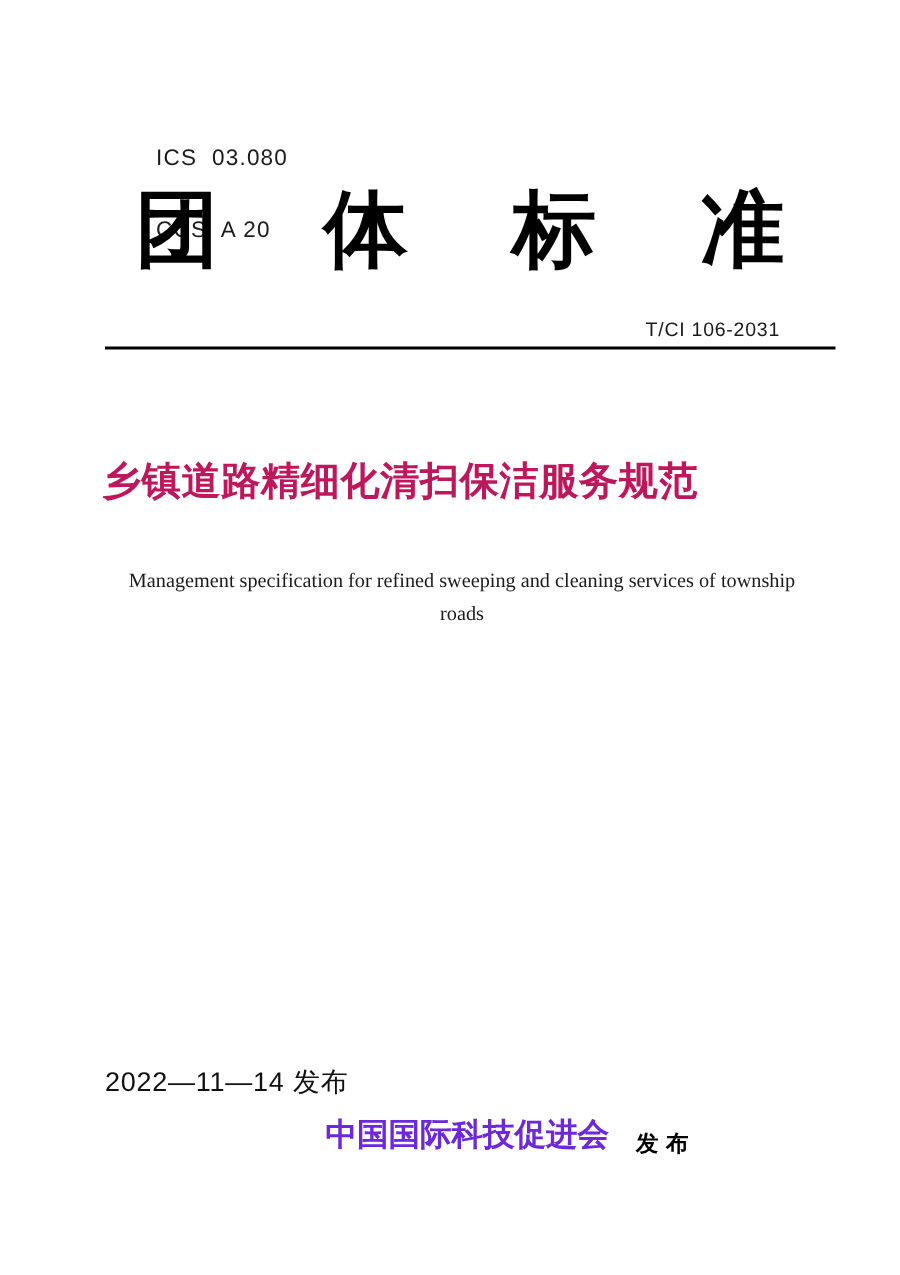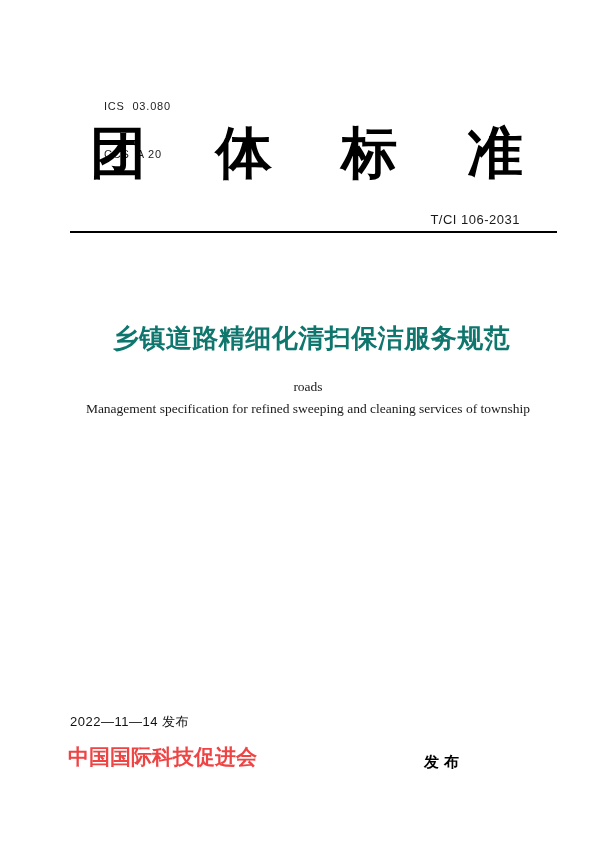--- a/index.html
+++ b/index.html
@@ -13,21 +13,21 @@
     height: 850px;
     background: #ffffff;
     color: #111111;
     font-family: "Liberation Sans", sans-serif;
     overflow: hidden;
   }
   .ics-block {
     position: absolute;
     left: 104px;
     top: 66px;
-    font-size: 11px;
+    font-size: 15px;
     line-height: 16px;
     letter-spacing: 0.8px;
     color: #1c1c1c;
     white-space: pre;
   }
   .doc-type-title {
     position: absolute;
     left: 90px;
     top: 119px;
     width: 433px;
@@ -52,65 +52,66 @@
     position: absolute;
     left: 70px;
     top: 231px;
     width: 487px;
     height: 2px;
     background: #000000;
   }
   .cn-title {
     position: absolute;
     left: 68px;
-    top: 322px;
+    top: 304px;
     width: 487px;
-    text-align: center;
+    text-align: left;
     font-size: 26px;
     font-weight: bold;
     line-height: 32px;
     letter-spacing: 0.5px;
-    color: #0f766e;
+    color: #be185d;
   }
   .en-title {
     position: absolute;
     left: 30px;
     top: 376px;
     width: 556px;
     text-align: center;
     font-family: "Liberation Serif", serif;
     font-size: 13.5px;
     line-height: 21.5px;
     color: #1a1a1a;
   }
   .dates-row {
     position: absolute;
     left: 70px;
     top: 712px;
     width: 493px;
     display: flex;
     justify-content: space-between;
-    font-size: 13px;
+    font-size: 18px;
     line-height: 19px;
     letter-spacing: 0.5px;
     color: #111111;
   }
   .publisher-row {
     position: absolute;
     left: 68px;
     top: 744px;
     width: 487px;
     height: 32px;
   }
   .publisher-name {
     display: block;
+    text-align: center;
     font-size: 21px;
     font-weight: bold;
     line-height: 26px;
-    color: #ef4444;
+    color: #6d28d9;
   }
   .publisher-issue {
     position: absolute;
     left: 356px;
     top: 9px;
     font-size: 15px;
     font-weight: bold;
     letter-spacing: 5px;
     color: #000000;
     text-align: center;
@@ -133,22 +134,22 @@
     <span>准</span>
   </div>
 
   <div class="std-number">T/CI 106-2031</div>
 
   <div class="header-rule"></div>
 
   <div class="cn-title">乡镇道路精细化清扫保洁服务规范</div>
 
   <div class="en-title">
+    <div>Management specification for refined sweeping and cleaning services of township</div>
     <div>roads</div>
-    <div>Management specification for refined sweeping and cleaning services of township</div>
   </div>
 
   <div class="dates-row">
     <span>2022—11—14 发布</span>
   </div>
 
   <div class="publisher-row">
     <span class="publisher-name">中国国际科技促进会</span>
     <span class="publisher-issue">发布</span>
   </div>

